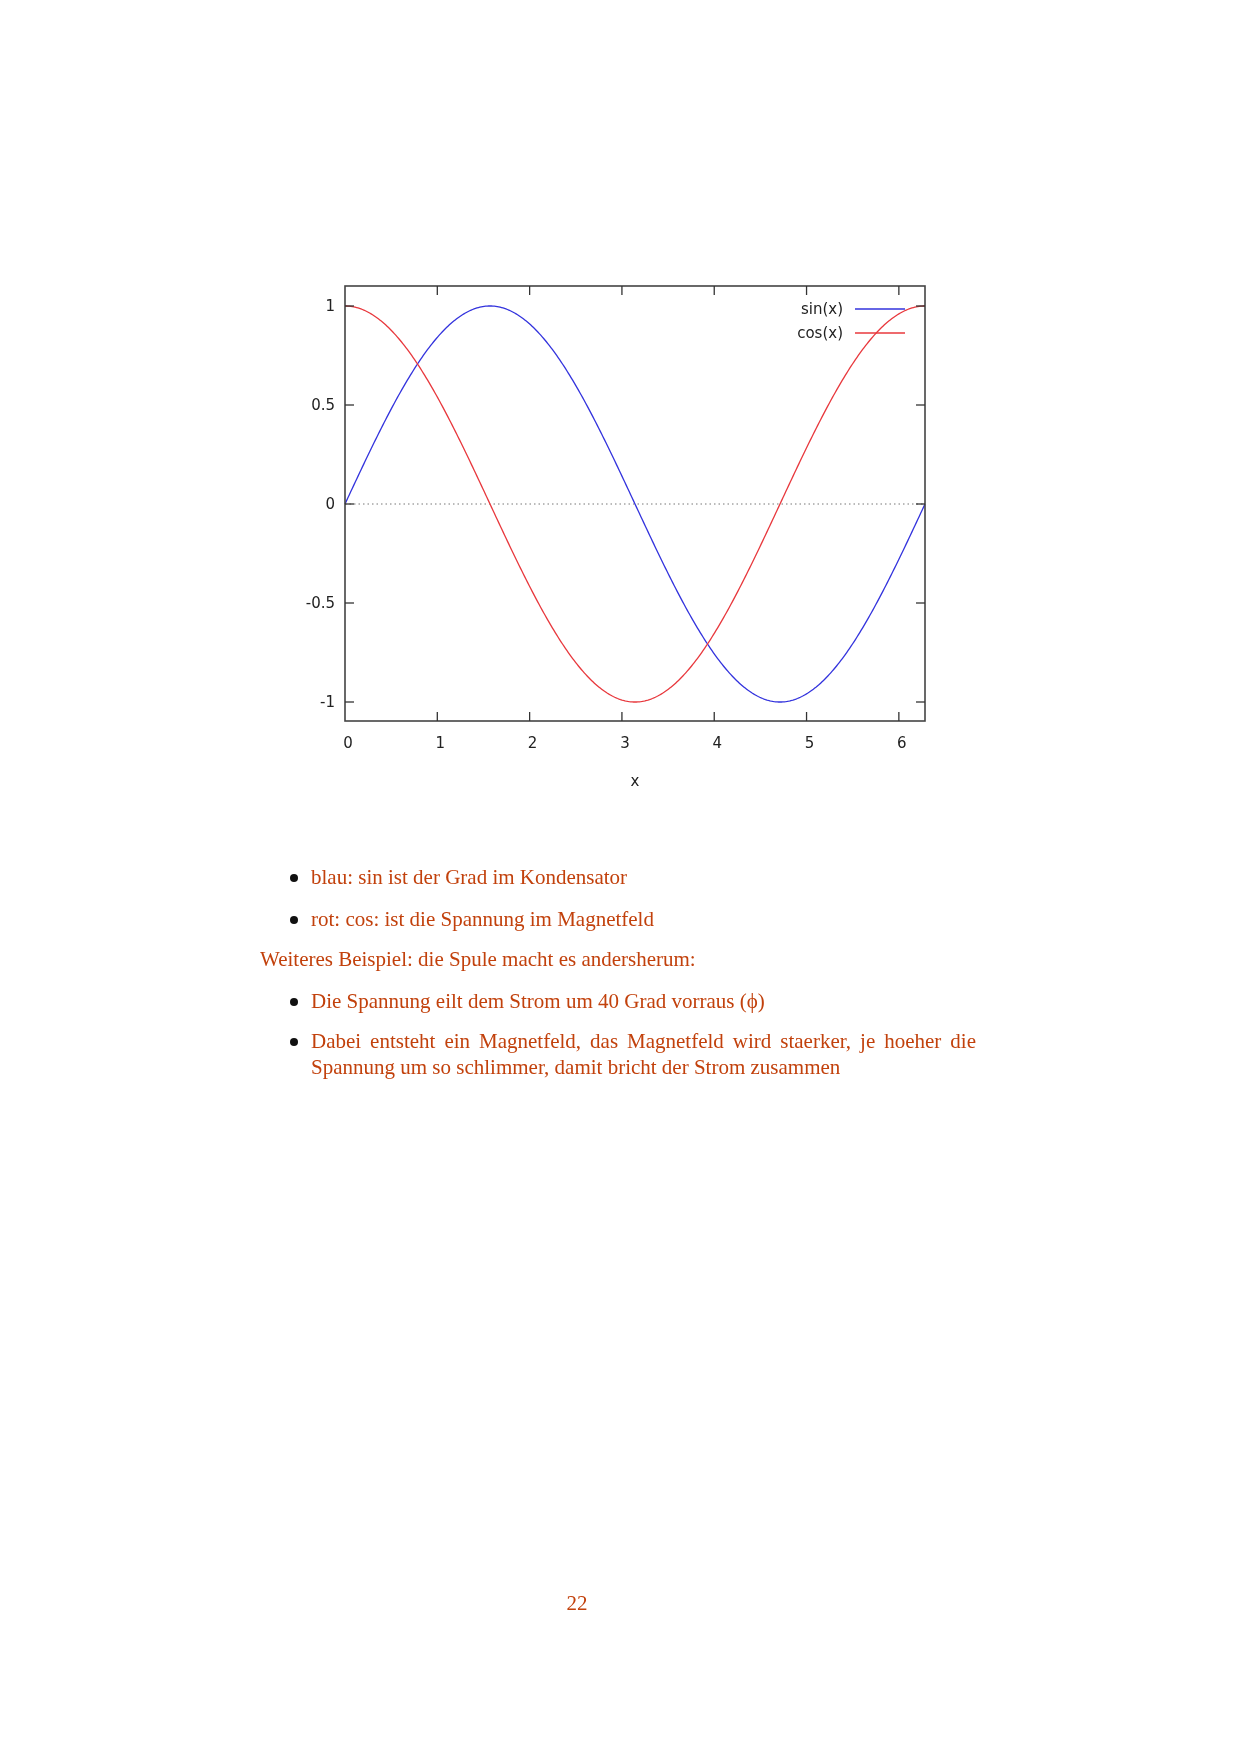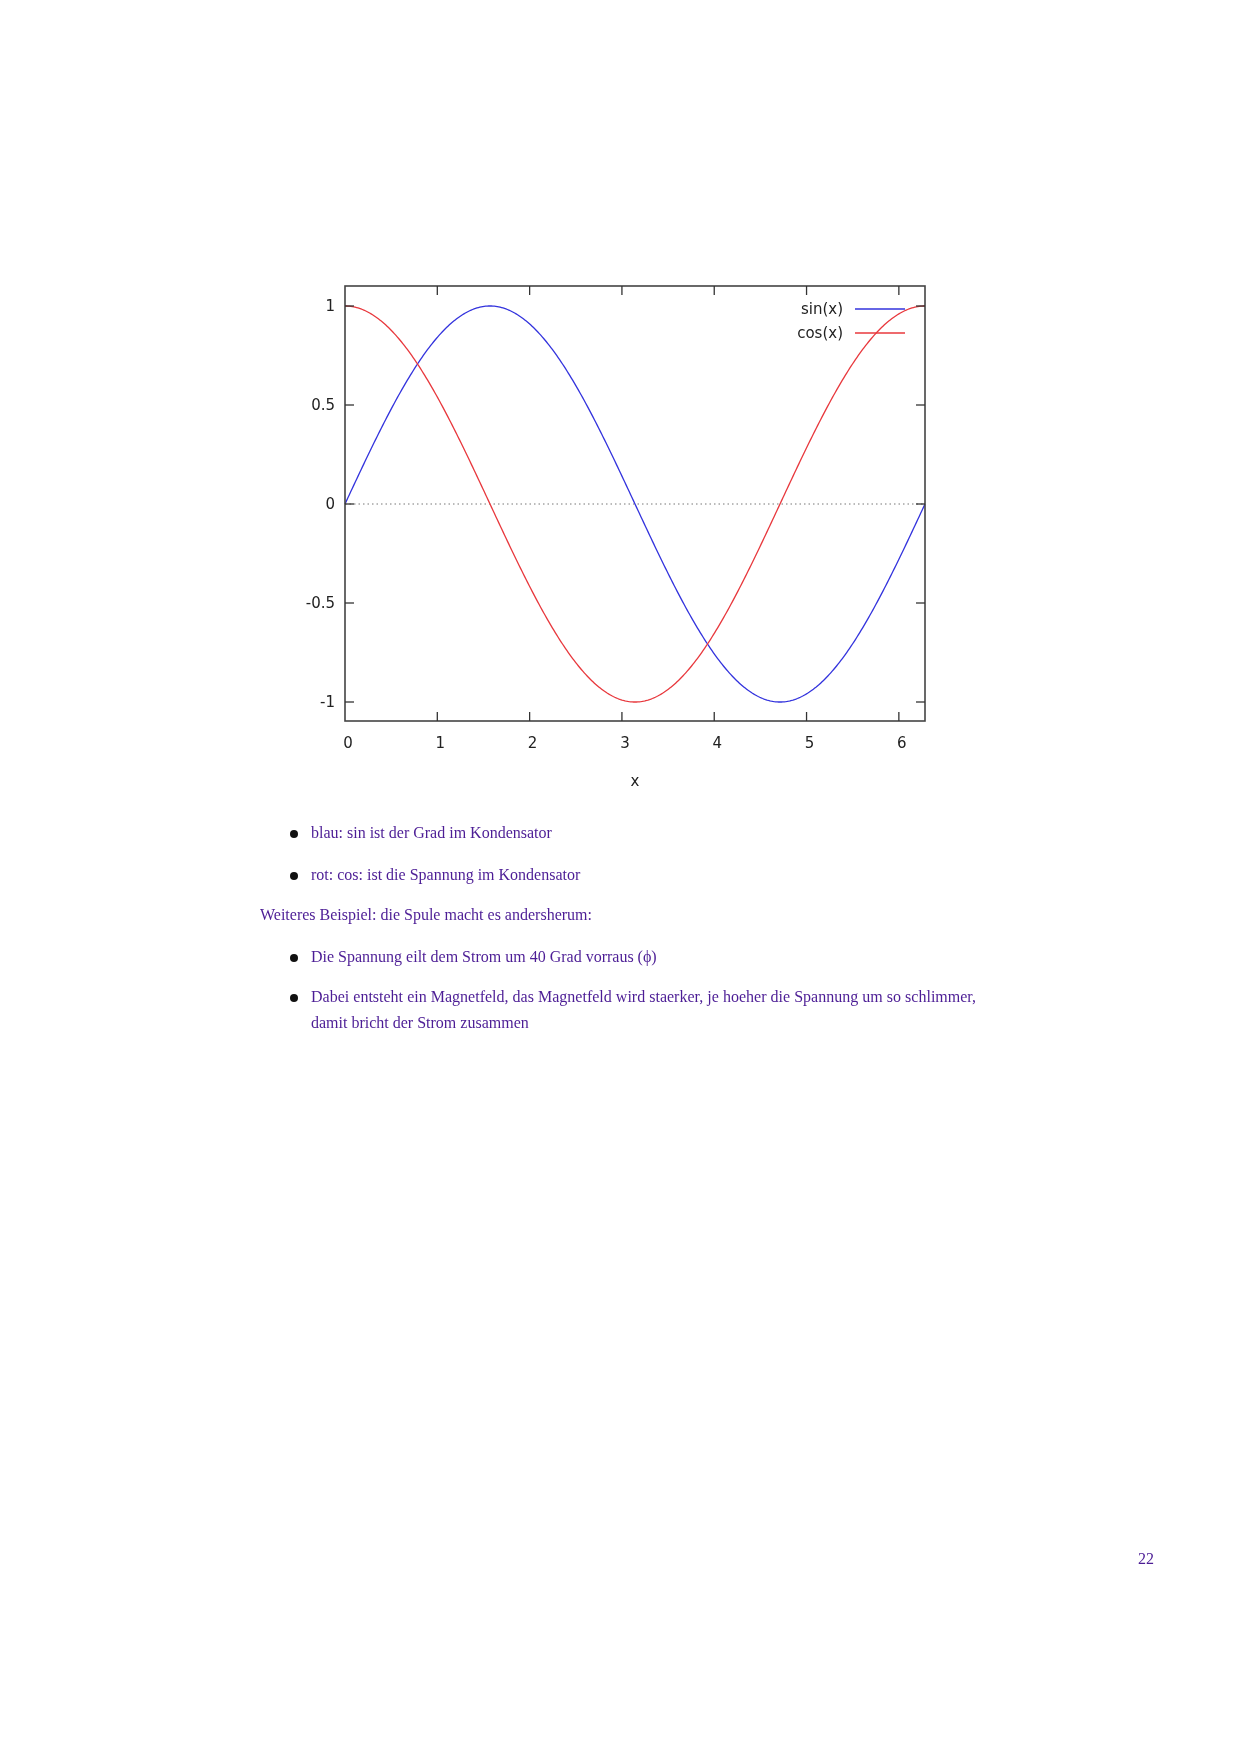--- a/index.html
+++ b/index.html
@@ -1,27 +1,27 @@
 <!DOCTYPE html>
 <html><head>
   <meta charset="utf-8">
   <style>
     html, body { margin: 0; padding: 0; background: #ffffff; }
     body { width: 1241px; height: 1754px; position: relative; overflow: hidden; font-family: "DejaVu Serif", serif; color: #111; }
     .page { position: absolute; left: 0; top: 0; width: 1241px; height: 1754px; background: #fff; }
     #chart { position: absolute; left: 0; top: 0; width: 1241px; height: 800px; }
     .tick-label { font-family: "DejaVu Sans", sans-serif; font-size: 15px; fill: #222; }
     .legend-label { font-family: "DejaVu Sans", sans-serif; font-size: 15px; fill: #222; }
-    .body-text { position: absolute; font-family: "Liberation Serif", "DejaVu Serif", serif; font-size: 16px; line-height: 26px; color: #4c1d95; }
+    .body-text { position: absolute; font-family: "Liberation Serif", "DejaVu Serif", serif; font-size: 21px; line-height: 26px; color: #c2410c; margin-top: 44px; }
     .bullet-item { position: absolute; left: 290px; }
     .bullet-dot { position: absolute; left: 0; top: 10px; width: 8px; height: 8px; border-radius: 50%; background: #111; }
     .bullet-text { position: absolute; left: 21px; top: 0; white-space: nowrap; }
     .bullet-text.wrap { white-space: normal; width: 665px; text-align: justify; }
     .para { position: absolute; left: 260px; white-space: nowrap; }
-    .page-number { position: absolute; left: 0; width: 1154px; text-align: right; top: 1546px; }
+    .page-number { position: absolute; left: 0; width: 1154px; text-align: center; top: 1546px; }
   </style>
 </head>
 <body>
 
 <div class="page">
 
   <svg id="chart" xmlns="http://www.w3.org/2000/svg" width="1241" height="800" viewBox="0 0 1241 800">
     <g id="zero-line">
         <line x1="345" y1="504" x2="925" y2="504" stroke="#777" stroke-width="1" stroke-dasharray="1.5,3"></line>
       </g>
@@ -76,21 +76,21 @@
         <line x1="855" y1="333" x2="905" y2="333" stroke="#e8383d" stroke-width="1.3"></line>
       </g>
   </svg>
 
   <div class="body-text bullet-item" style="top:820px;">
     <span class="bullet-dot"></span>
     <span class="bullet-text">blau: sin ist der Grad im Kondensator</span>
   </div>
   <div class="body-text bullet-item" style="top:862px;">
     <span class="bullet-dot"></span>
-    <span class="bullet-text">rot: cos: ist die Spannung im Kondensator</span>
+    <span class="bullet-text">rot: cos: ist die Spannung im Magnetfeld</span>
   </div>
 
   <div class="body-text para" style="top:902px;">Weiteres Beispiel: die Spule macht es andersherum:</div>
 
   <div class="body-text bullet-item" style="top:944px;">
     <span class="bullet-dot"></span>
     <span class="bullet-text">Die Spannung eilt dem Strom um 40 Grad vorraus (ϕ)</span>
   </div>
   <div class="body-text bullet-item" style="top:984px;">
     <span class="bullet-dot"></span>

